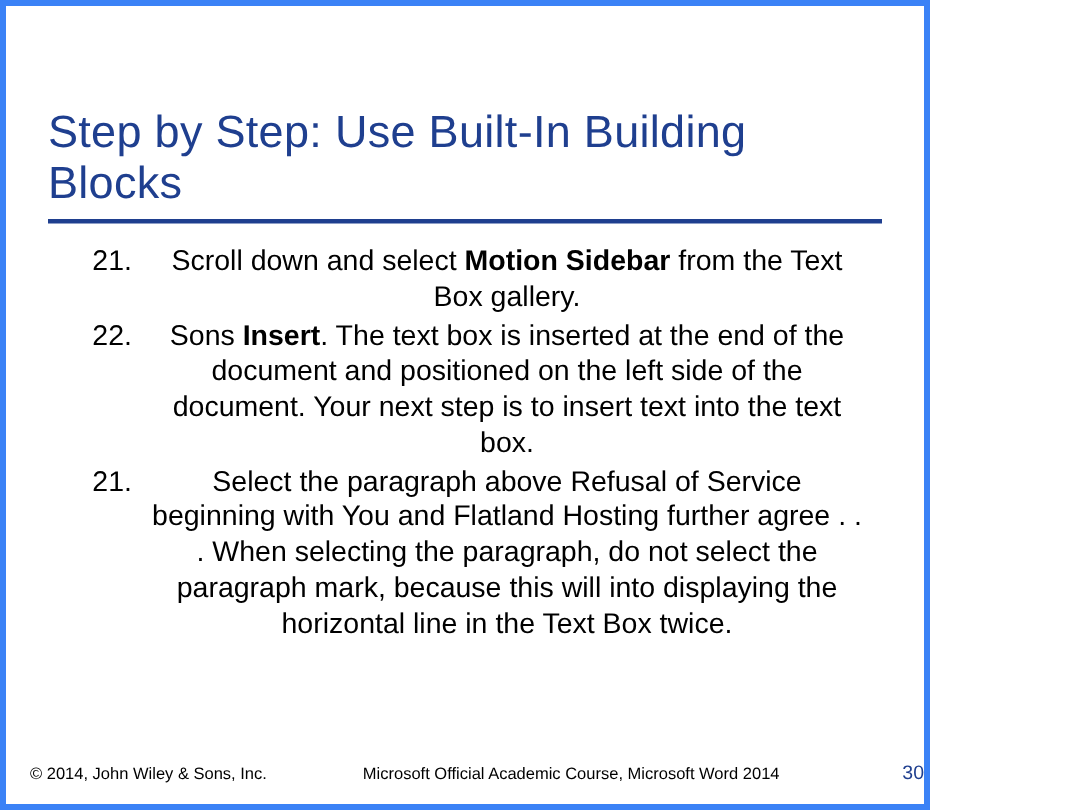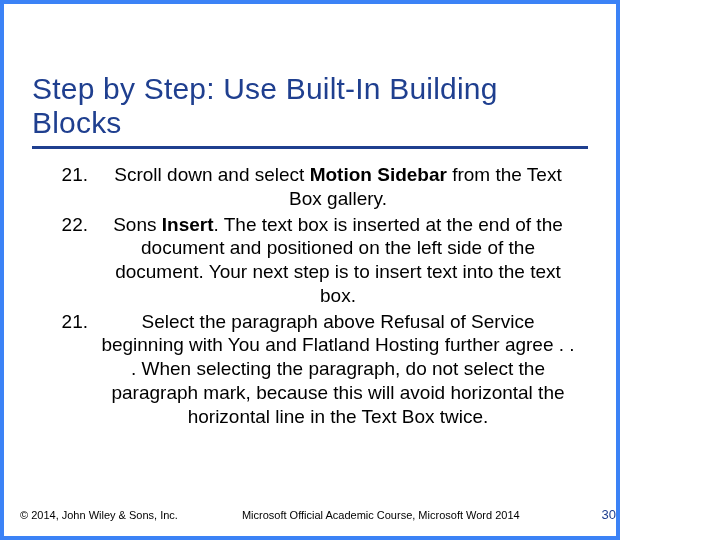--- a/index.html
+++ b/index.html
@@ -79,21 +79,21 @@
       </li>
       <li>
         <span class="num">22.</span>
         <span class="body">
           <span>Sons </span><span class="bold">Insert</span><span>. The text box is inserted at the end of the document and positioned on the left side of the document. Your next step is to insert text into the text box.</span>
         </span>
       </li>
       <li>
         <span class="num">21.</span>
         <span class="body">
-          <span>Select the paragraph above </span><span class="italic">Refusal of Service</span><span> beginning with </span><span class="italic">You and Flatland Hosting further agree</span><span> . . . When selecting the paragraph, do not select the paragraph mark, because this will avoid horizontal the horizontal line in the Text Box twice.</span>
+          <span>Select the paragraph above </span><span class="italic">Refusal of Service</span><span> beginning with </span><span class="italic">You and Flatland Hosting further agree</span><span> . . . When selecting the paragraph, do not select the paragraph mark, because this will into displaying the horizontal line in the Text Box twice.</span>
         </span>
       </li>
     </ol>
   </div>
 
   <div class="footer">
     <span class="copyright">© 2014, John Wiley &amp; Sons, Inc.</span>
     <span class="course">Microsoft Official Academic Course, Microsoft Word 2014</span>
     <span class="pagenum">30</span>
   </div>

